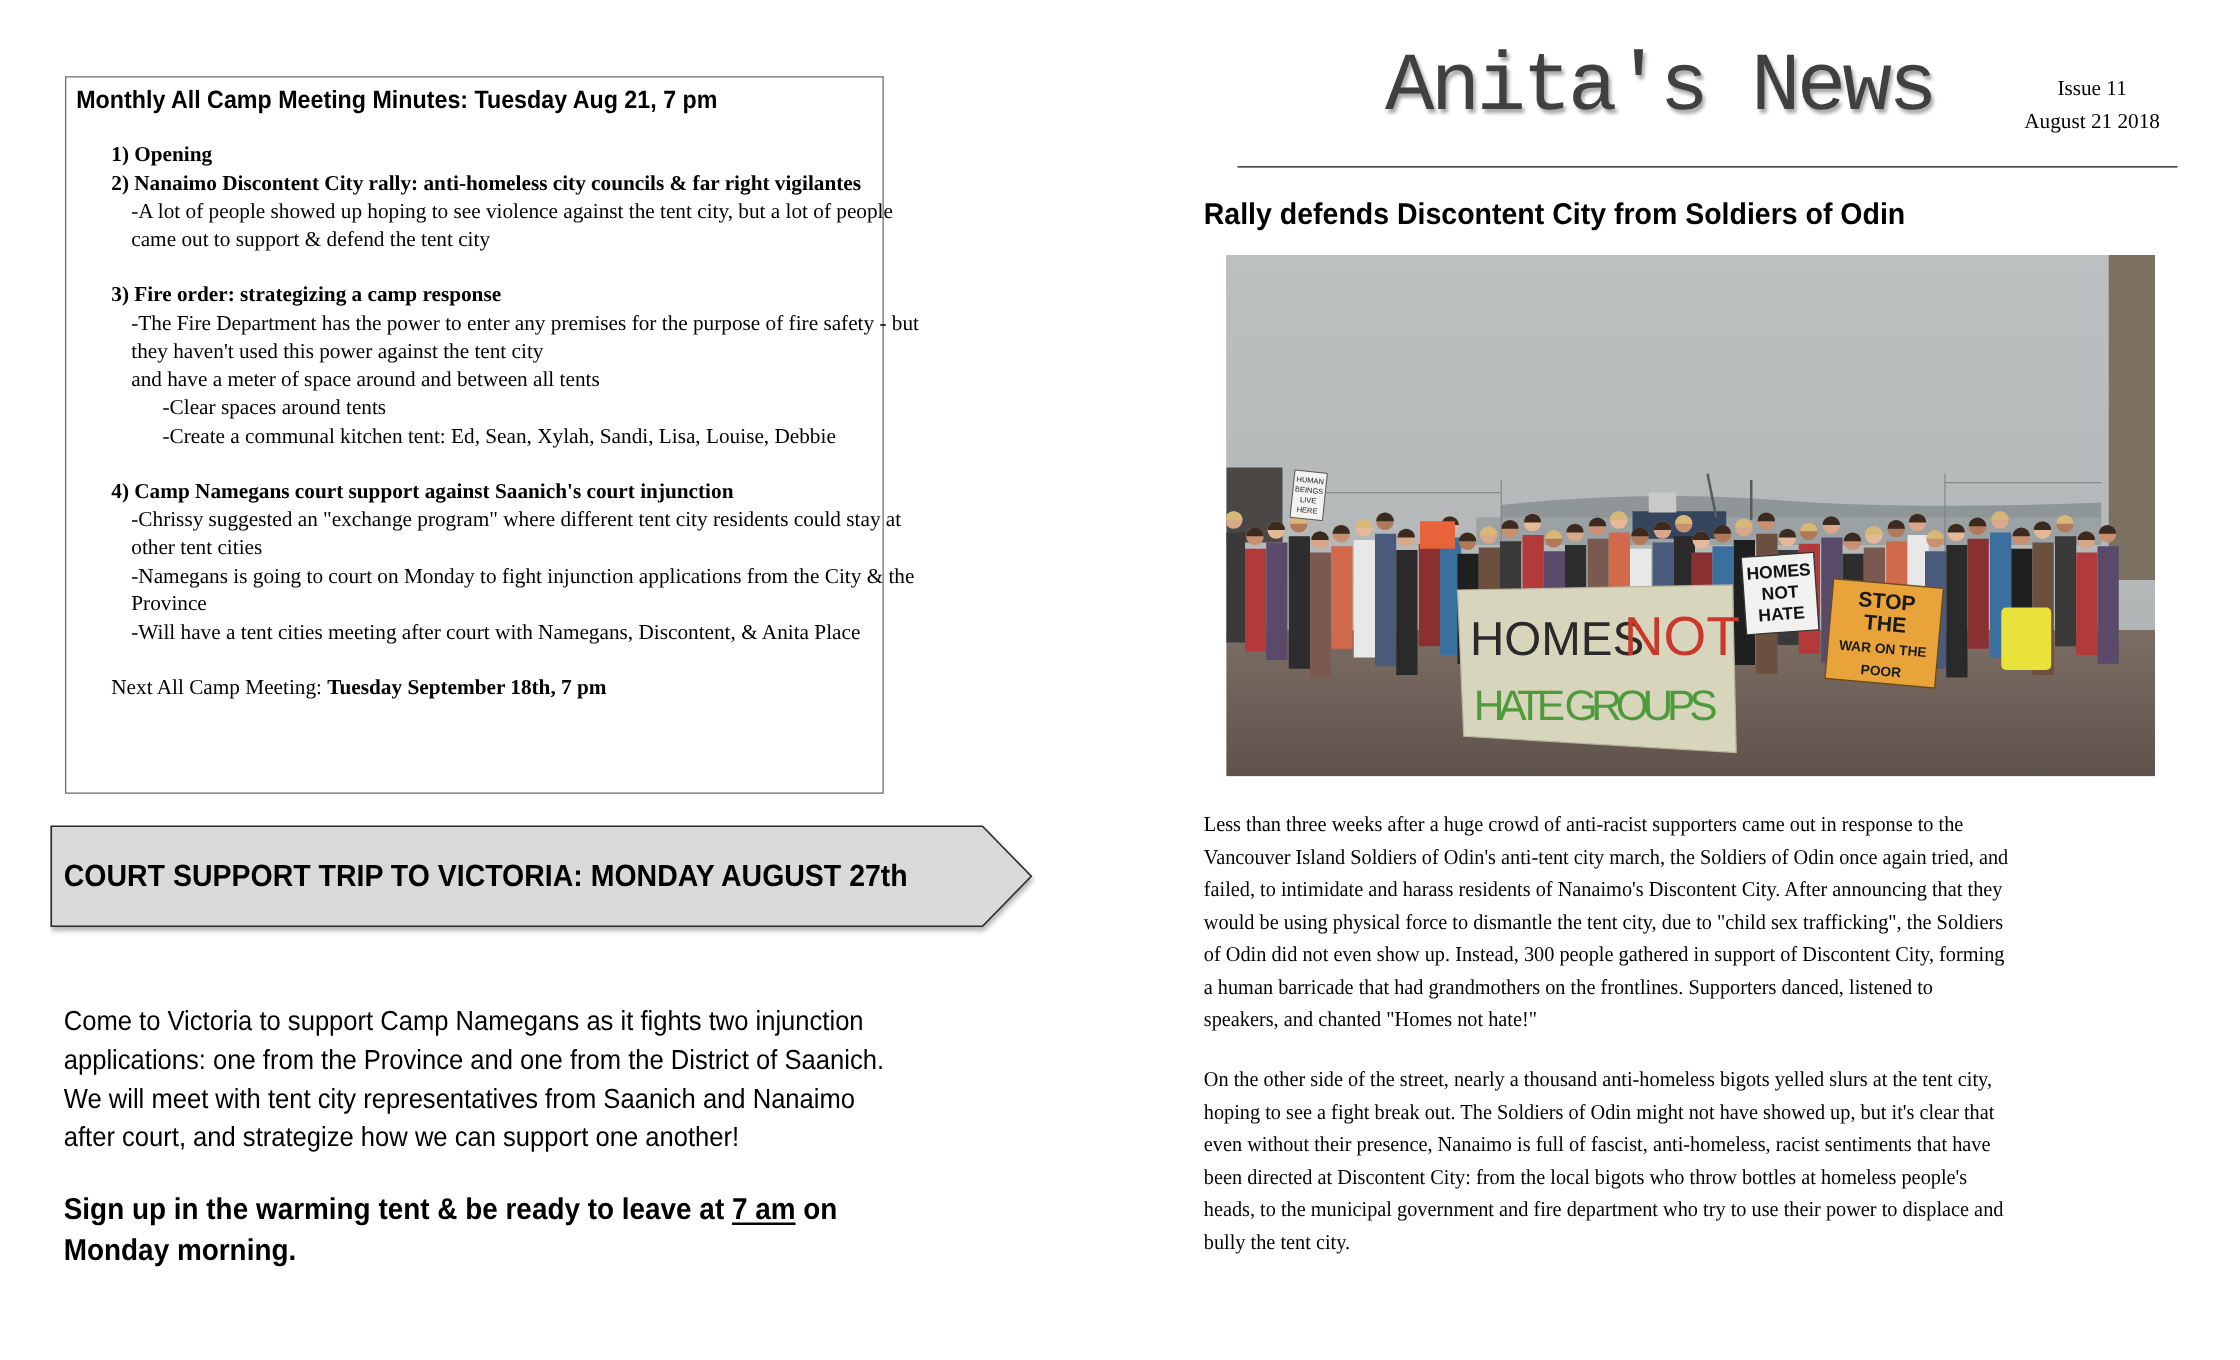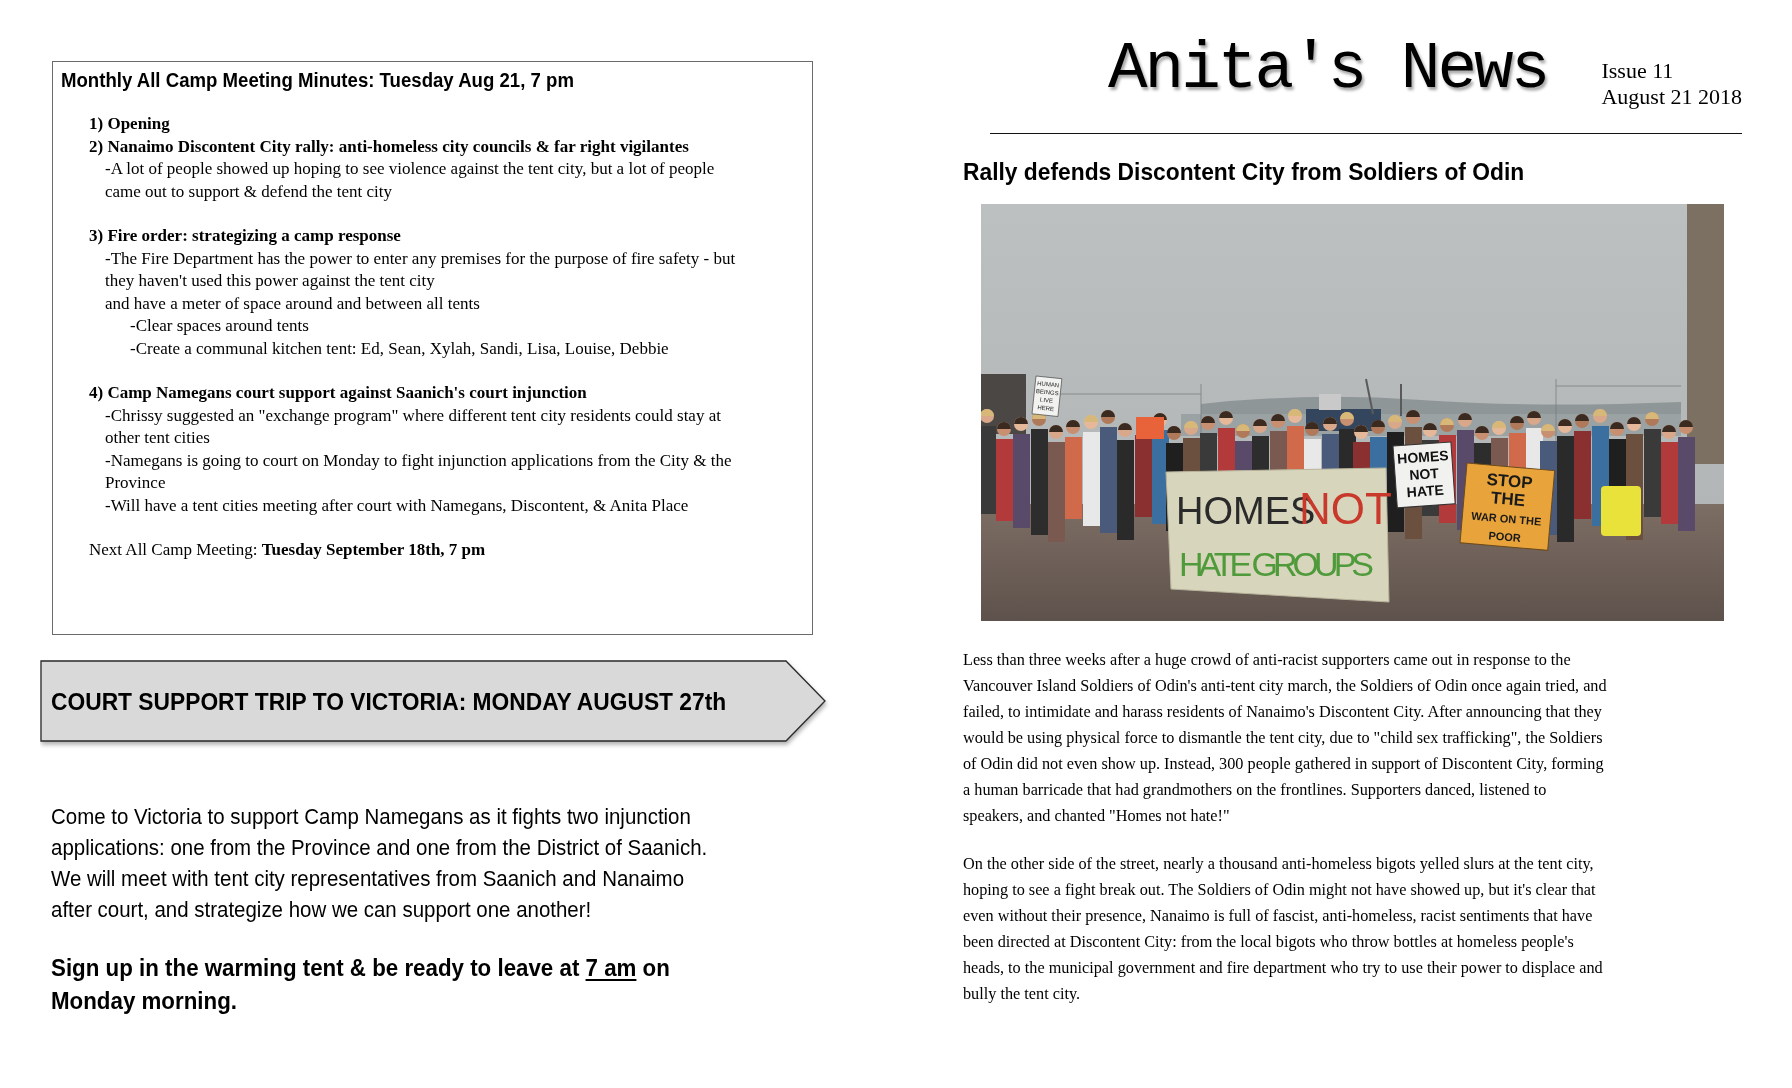--- a/index.html
+++ b/index.html
@@ -1,19 +1,19 @@
 <!DOCTYPE html>
 <html><head>
 <meta charset="utf-8">
 <style>
   html, body { margin: 0; padding: 0; background: #ffffff; }
   body { width: 1792px; height: 1088px; position: relative; overflow: hidden; color: #000; }
 
   
-  #minutes { position: absolute; left: 52px; top: 61px; width: 761px; height: 574px;
+  #minutes { position: absolute; left: 52px; top: 61px; width: 655px; height: 574px;
     border: 1.5px solid #6a6a6a; box-sizing: border-box; padding: 3px 21px 0 8px; }
   #minutes .title { font-family: "Liberation Sans", sans-serif; font-weight: bold; font-size: 20px;
     line-height: 26px; margin: 2px 0 0 0; transform: scaleX(0.93); transform-origin: left; white-space: nowrap; }
   #minutes .spacer { height: 20px; }
   #minutes .gap { height: 22px; }
   #minutes .line { font-family: "Liberation Serif", serif; font-size: 17px; line-height: 22.5px; white-space: nowrap; margin-left: 28px; }
   #minutes .h { font-weight: bold; }
   #minutes .i1 { padding-left: 16px; }
   #minutes .i2 { padding-left: 41px; }
 
@@ -26,22 +26,22 @@
 
   
   #trip { position: absolute; left: 51px; top: 801px; width: 760px; }
   #trip p { margin: 0; font-family: "Liberation Sans", sans-serif; font-size: 22px; line-height: 31px; white-space: nowrap;
     transform: scaleX(0.93); transform-origin: left; }
   #trip .cta { margin-top: 26px; font-weight: bold; font-size: 24px; line-height: 33px; }
   #trip .u { text-decoration: underline; text-underline-offset: 3px; }
 
   
   #masthead-title { position: absolute; left: 1108px; top: 30px; font-family: "Liberation Mono", "DejaVu Sans Mono", monospace;
-    font-size: 66px; line-height: 80px; letter-spacing: -3px; color: #000000; text-shadow: 2px 3px 3px rgba(0,0,0,0.35); white-space: nowrap; }
-  #issue-info { position: absolute; right: 50px; top: 58px; text-align: left; font-family: "Liberation Serif", serif; font-size: 22px; line-height: 26px; }
+    font-size: 66px; line-height: 80px; letter-spacing: -3px; color: #404040; text-shadow: 2px 3px 3px rgba(0,0,0,0.35); white-space: nowrap; }
+  #issue-info { position: absolute; right: 64px; top: 58px; text-align: center; font-family: "Liberation Serif", serif; font-size: 17px; line-height: 26px; }
   #masthead-rule { position: absolute; left: 990px; top: 133px; width: 752px; height: 0; border-top: 1.5px solid #111; }
 
   #headline { position: absolute; left: 963px; top: 156px; font-family: "Liberation Sans", sans-serif; font-weight: bold;
     font-size: 24px; line-height: 32px; white-space: nowrap; transform: scaleX(0.95); transform-origin: left; }
 
   #photo { position: absolute; left: 981px; top: 204px; width: 743px; height: 417px; overflow: hidden; background: #b9bcbd; }
 
   #article { position: absolute; left: 963px; top: 647px; width: 785px; }
   #article p { margin: 0 0 22px 0; font-family: "Liberation Serif", serif; font-size: 17px; line-height: 26px; }
   #article p span.ln { display: block; white-space: nowrap; transform: scaleX(0.955); transform-origin: left; }

